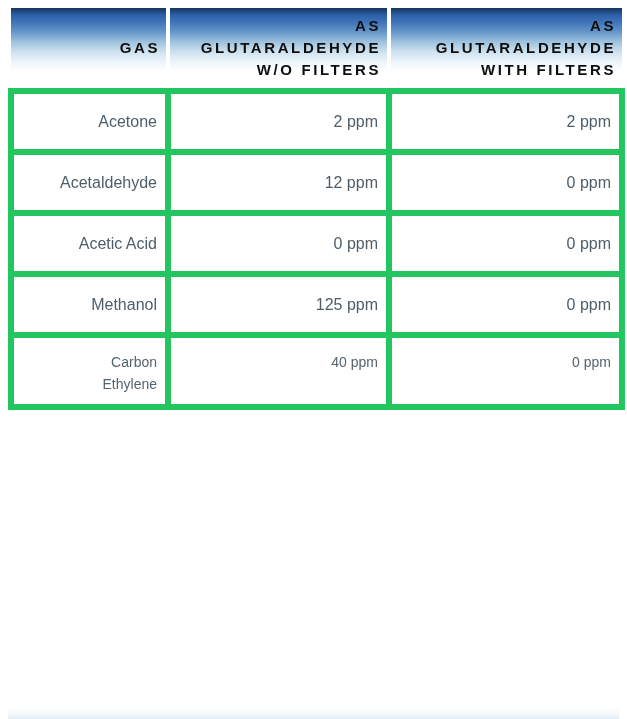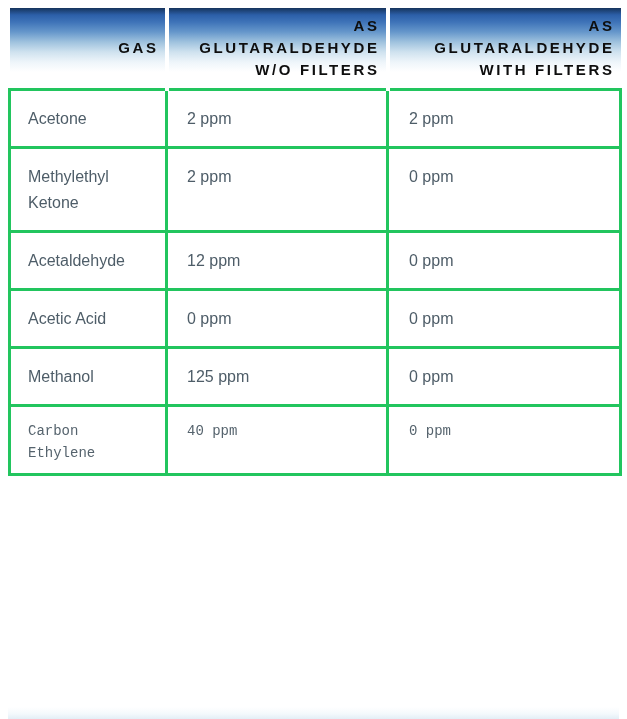--- a/index.html
+++ b/index.html
@@ -46,38 +46,37 @@
       #cfe2ef 44px,
       #eef5fa 54px,
       #ffffff 64px,
       #ffffff 80px);
     border-bottom: 1px solid #d2e1e5;
   }
   thead th + th { border-left: 4px solid #ffffff; }
 
   tbody td {
     vertical-align: top;
-    text-align: left;
+    text-align: right;
     padding: 15px 8px 14px 17px;
     font-size: 16px;
     line-height: 26px;
     color: #4e5d68;
-    border: 3px solid #22c55e;
+    border: 6px solid #22c55e;
     background: #ffffff;
   }
   tbody td:nth-child(2) { padding-left: 19px; }
   tbody td:nth-child(3) { padding-left: 20px; }
 
   tbody tr.small td {
     font-size: 14px;
     line-height: 22px;
     padding-top: 13px;
     padding-bottom: 9px;
     color: #55636d;
-    font-family: Liberation Mono, monospace;
   }
 
   .bottom-fade {
     position: absolute;
     left: 8px;
     top: 707px;
     width: 611px;
     height: 12px;
     background: linear-gradient(to bottom, #ffffff 0%, #f4f9fc 55%, #e3eef6 100%);
   }
@@ -99,25 +98,20 @@
           <th><span>AS</span><br><span>GLUTARALDEHYDE</span><br><span>WITH FILTERS</span></th>
         </tr>
     </thead>
     <tbody>
         <tr>
           <td><span>Acetone</span></td>
           <td>2 ppm</td>
           <td>2 ppm</td>
         </tr>
         <tr>
-          <td><span>Methylethyl</span><br><span>Ketone</span></td>
-          <td>2 ppm</td>
-          <td>0 ppm</td>
-        </tr>
-        <tr>
           <td><span>Acetaldehyde</span></td>
           <td>12 ppm</td>
           <td>0 ppm</td>
         </tr>
         <tr>
           <td><span>Acetic Acid</span></td>
           <td>0 ppm</td>
           <td>0 ppm</td>
         </tr>
         <tr>

